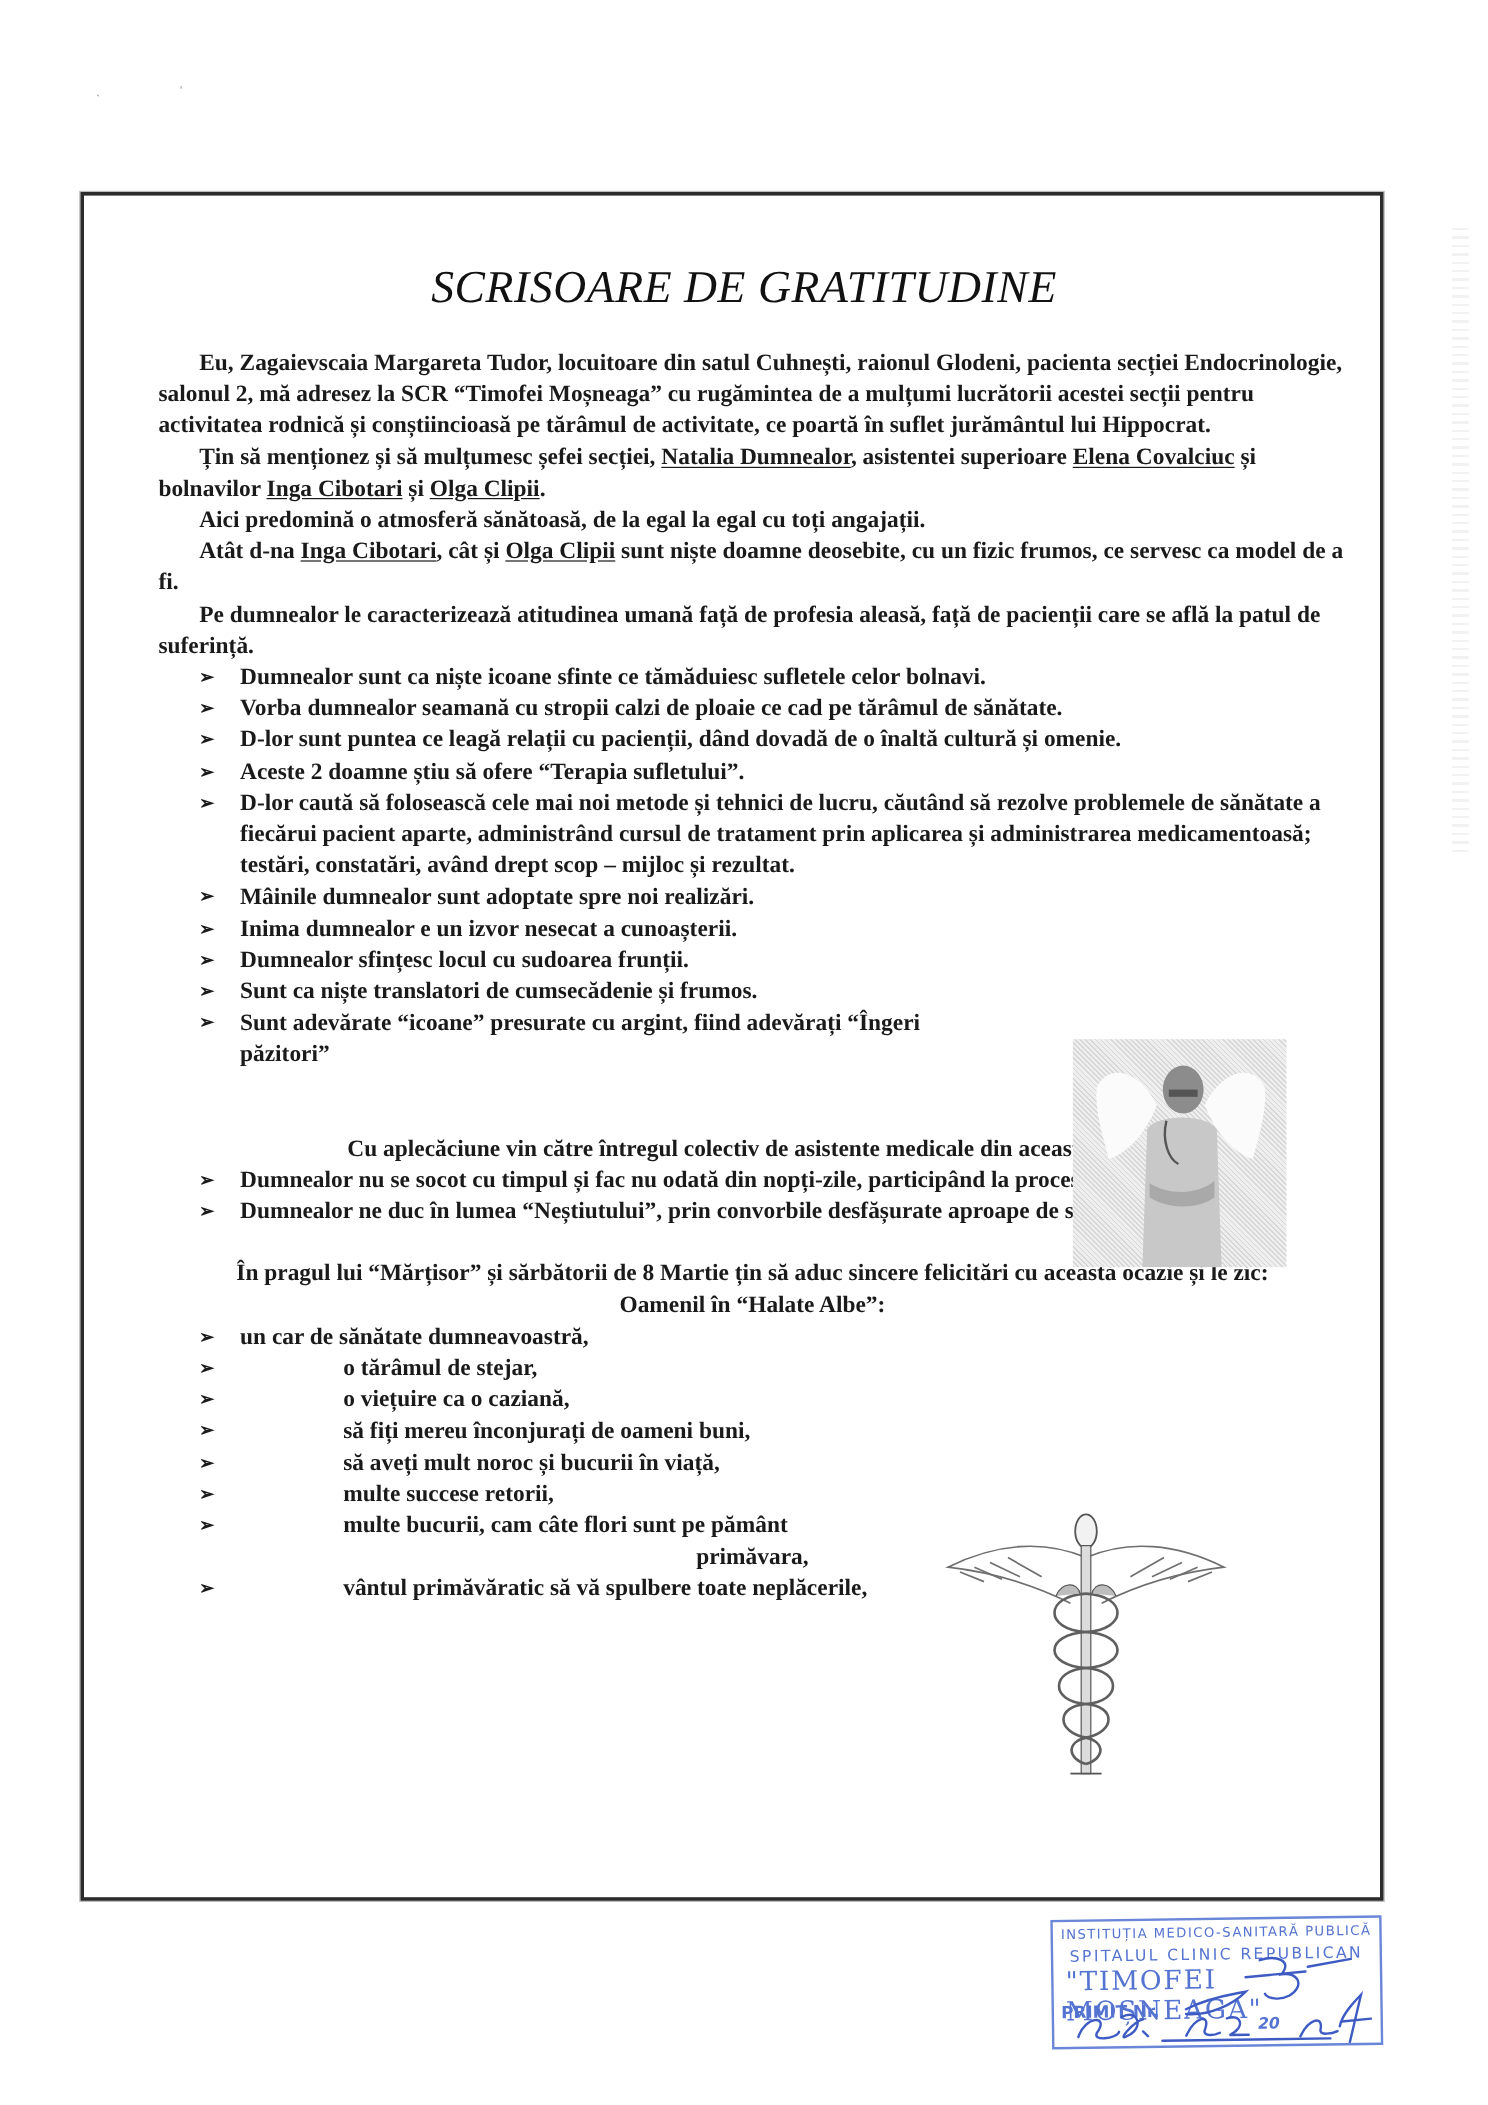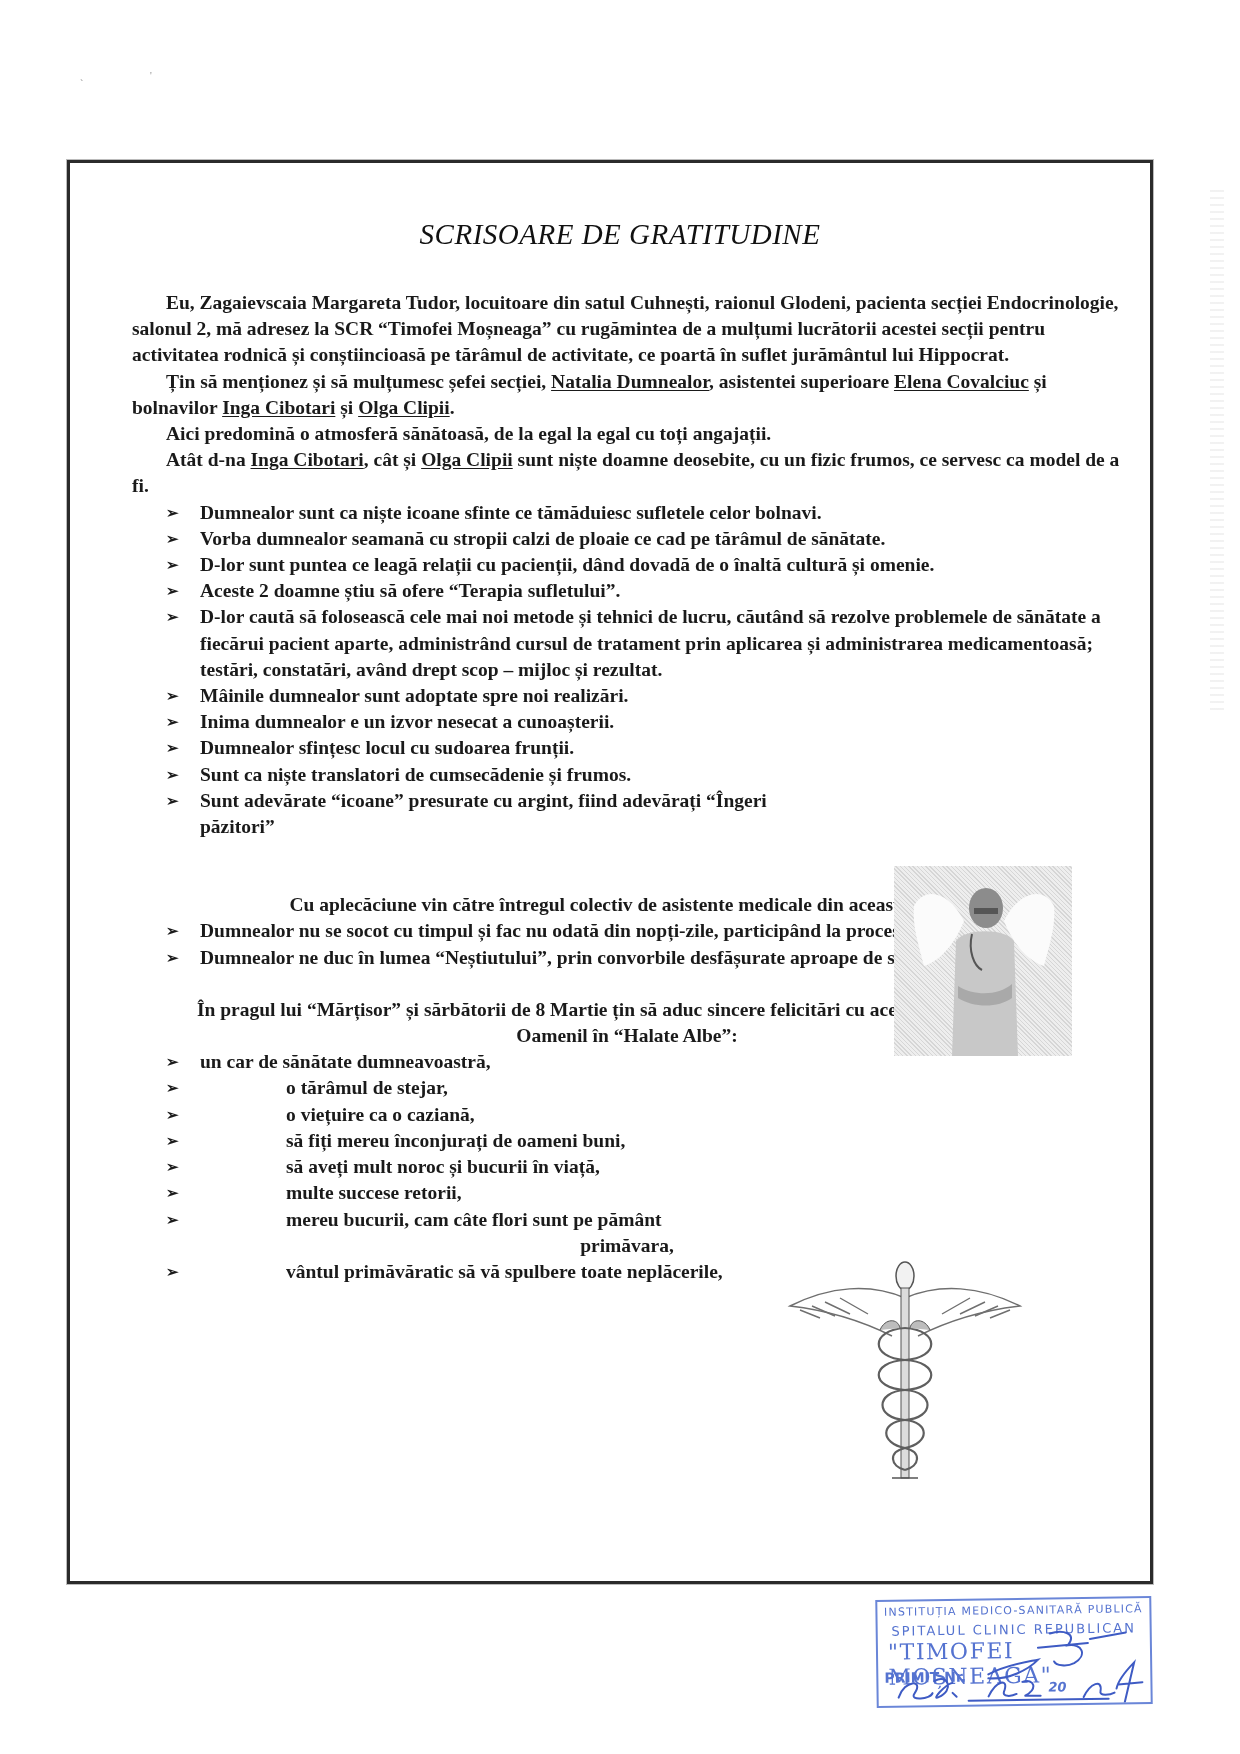--- a/index.html
+++ b/index.html
@@ -12,21 +12,21 @@
       position: absolute; left: 1210px; top: 190px; width: 14px; height: 520px;
       background: repeating-linear-gradient(0deg, rgba(150,150,150,0.18) 0 2px, transparent 2px 7px);
       opacity: 0.7;
     }
     .frame {
       position: absolute; left: 67px; top: 160px; width: 1080px; height: 1418px;
       border: 3px solid #2b2b2b; box-shadow: 0 0 0 1px rgba(60,60,60,0.35);
     }
     .title {
       position: absolute; left: 0; right: 0; top: 218px; text-align: center;
-      font-style: italic; font-size: 29px; letter-spacing: 0.5px; color: #111;
+      font-style: italic; font-size: 38px; letter-spacing: 0.5px; color: #111;
     }
     .content {
       position: absolute; left: 132px; top: 290px; width: 990px;
       font-size: 19.5px; line-height: 26.2px; font-weight: bold;
     }
     .p { margin: 0; text-indent: 34px; }
     .p.noindent { text-indent: 0; text-align: center; }
     .u { text-decoration: underline; text-underline-offset: 2px; }
     .bullets { margin: 0; padding: 0; list-style: none; }
     .bullets li { position: relative; padding-left: 68px; }
@@ -67,20 +67,21 @@
 
 <div class="content">
   <p class="p">Eu, Zagaievscaia Margareta Tudor, locuitoare din satul Cuhnești, raionul Glodeni, pacienta secției Endocrinologie, salonul 2, mă adresez la SCR “Timofei Moșneaga” cu rugămintea de a mulțumi lucrătorii acestei secții pentru activitatea rodnică și conștiincioasă pe tărâmul de activitate, ce poartă în suflet jurământul lui Hippocrat.</p>
 
   <p class="p">
     <span>Țin să menționez și să mulțumesc șefei secției, </span><span class="u">Natalia Dumnealor</span><span>, asistentei superioare </span><span class="u">Elena Covalciuc</span><span> și bolnavilor </span><span class="u">Inga Cibotari</span><span> și  </span><span class="u">Olga Clipii</span><span>.</span>
   </p>
 
   <p class="p">Aici predomină o atmosferă sănătoasă, de la egal la egal cu toți angajații.</p>
   <p class="p"><span>Atât d-na </span><span class="u">Inga Cibotari</span><span>, cât și </span><span class="u">Olga Clipii</span><span> sunt niște doamne deosebite, cu un fizic frumos, ce servesc ca model de a fi.</span></p>
+  <p class="p">Pe dumnealor le caracterizează atitudinea umană față de profesia aleasă, față de pacienții care se află la patul de suferință.</p>
 
   <ul class="bullets" style="width:760px;">
     <li style="width:880px;"><span class="arrow">➢</span><span>Dumnealor sunt ca niște icoane sfinte ce tămăduiesc sufletele celor bolnavi.</span></li>
     <li style="width:880px;"><span class="arrow">➢</span><span>Vorba dumnealor seamană cu stropii calzi de ploaie ce cad pe tărâmul de sănătate.</span></li>
     <li style="width:880px;"><span class="arrow">➢</span><span>D-lor sunt puntea ce leagă relații cu pacienții, dând dovadă de o înaltă cultură și omenie.</span></li>
     <li style="width:880px;"><span class="arrow">➢</span><span>Aceste 2 doamne știu să ofere “Terapia sufletului”.</span></li>
     <li style="width:920px;"><span class="arrow">➢</span><span>D-lor caută să folosească cele mai noi metode și tehnici de lucru, căutând să rezolve problemele de sănătate a fiecărui pacient aparte, administrând cursul de tratament prin aplicarea și administrarea medicamentoasă; testări, constatări, având drept scop – mijloc și rezultat.</span></li>
     <li><span class="arrow">➢</span><span>Mâinile dumnealor sunt adoptate spre noi realizări.</span></li>
     <li><span class="arrow">➢</span><span>Inima dumnealor e un izvor nesecat a cunoașterii.</span></li>
     <li><span class="arrow">➢</span><span>Dumnealor sfințesc locul cu sudoarea frunții.</span></li>
@@ -100,21 +101,21 @@
 
   <p class="p noindent">În pragul lui “Mărțisor” și sărbătorii de 8 Martie țin să aduc sincere felicitări cu această ocazie și le zic:</p>
   <p class="p noindent">Oamenil în “Halate Albe”:</p>
 
   <div class="wish"><span class="arrow">➢</span><span>un car de sănătate dumneavoastră,</span></div>
   <div class="wish far"><span class="arrow">➢</span><span>o tărâmul de stejar,</span></div>
   <div class="wish far"><span class="arrow">➢</span><span>o viețuire ca o caziană,</span></div>
   <div class="wish far"><span class="arrow">➢</span><span>să fiți mereu înconjurați de oameni buni,</span></div>
   <div class="wish far"><span class="arrow">➢</span><span>să aveți mult noroc și bucurii în viață,</span></div>
   <div class="wish far"><span class="arrow">➢</span><span>multe succese retorii,</span></div>
-  <div class="wish far"><span class="arrow">➢</span><span>mereu bucurii, cam câte flori sunt pe pământ</span></div>
+  <div class="wish far"><span class="arrow">➢</span><span>multe bucurii, cam câte flori sunt pe pământ</span></div>
   <p class="p noindent">primăvara,</p>
   <div class="wish far"><span class="arrow">➢</span><span>vântul primăvăratic să vă spulbere toate neplăcerile,</span></div>
 </div>
 
 <div class="angel">
   <svg width="178" height="190" viewBox="0 0 178 190">
     <path d="M20 40 C30 20, 55 25, 70 55 C60 80, 45 95, 30 100 C25 80, 18 60, 20 40 Z" fill="#fbfbfb"></path>
     <path d="M160 40 C150 20, 125 25, 110 55 C120 80, 135 95, 150 100 C155 80, 162 60, 160 40 Z" fill="#fbfbfb"></path>
     <ellipse cx="92" cy="42" rx="17" ry="20" fill="#8c8c8c"></ellipse>
     <rect x="80" y="42" width="24" height="6" fill="#555"></rect>

